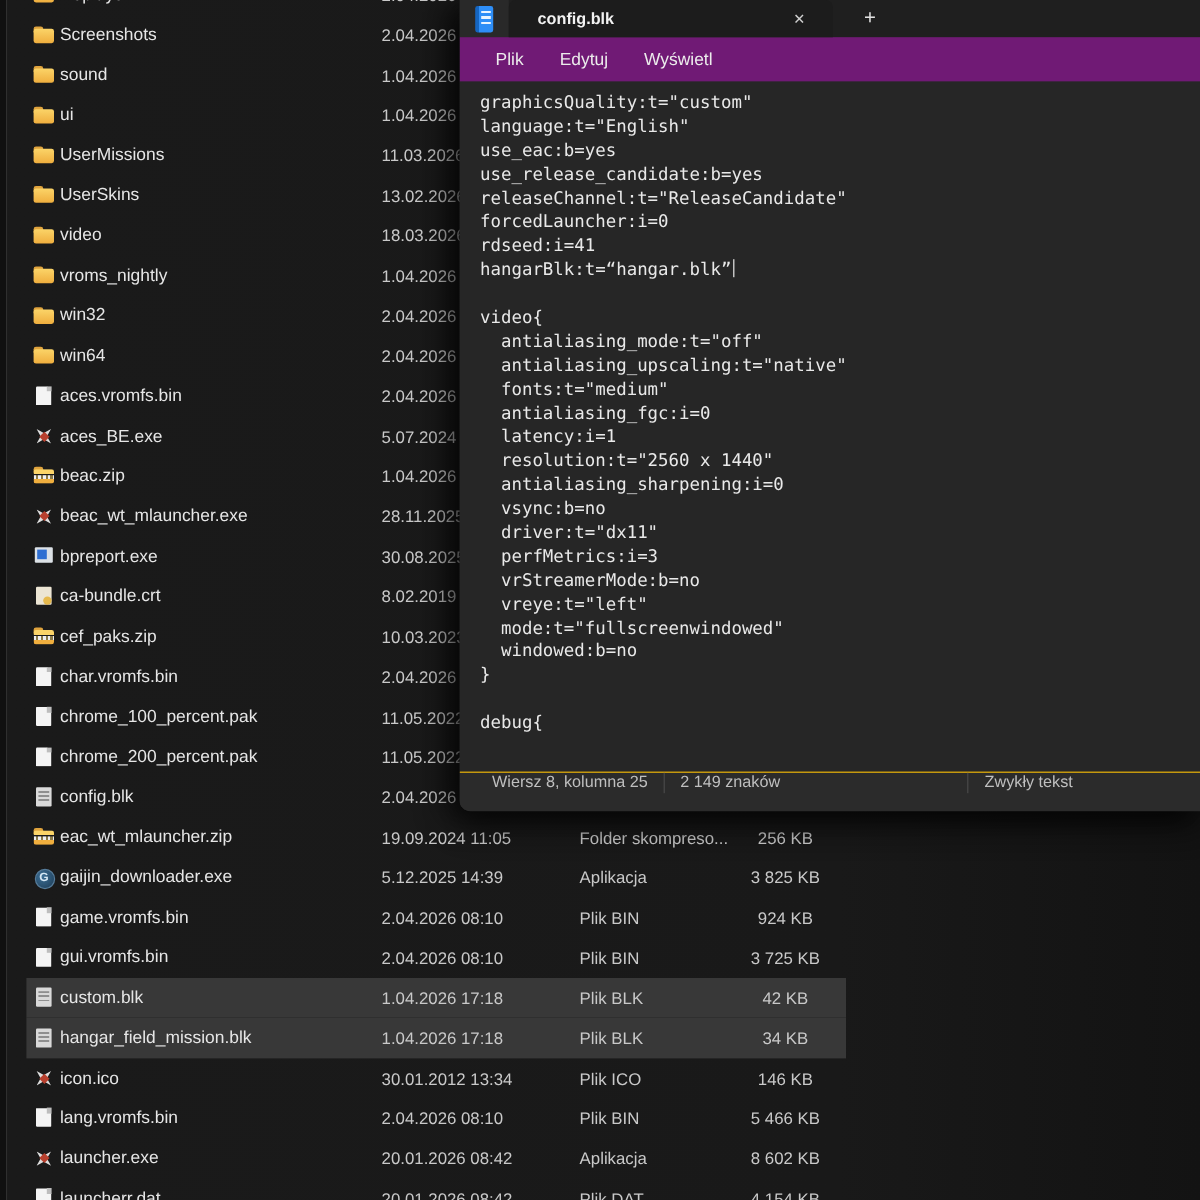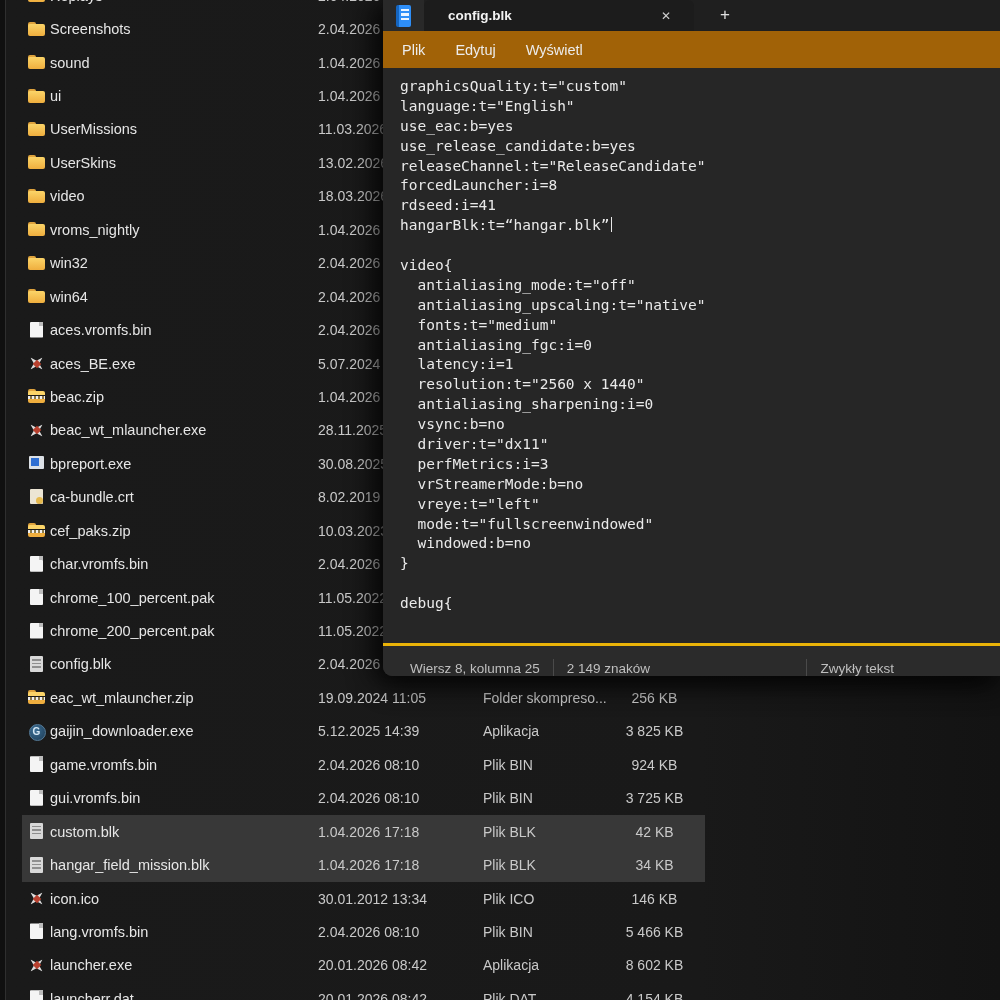--- a/index.html
+++ b/index.html
@@ -57,33 +57,33 @@
     background:#262626; border-bottom-left-radius:9px;
     box-shadow:-10px 4px 26px rgba(0,0,0,.6), 0 10px 26px rgba(0,0,0,.6);
     overflow:hidden; display:flex; flex-direction:column;
   }
   .np-titlebar { height:31px; background:#1f1f1f; display:flex; align-items:stretch; flex:0 0 auto; }
   .np-appicon-box { width:41px; background:#292929; display:flex; align-items:center; justify-content:center; }
   .np-tab { width:270px; display:flex; align-items:center; background:#1c1c1c; border-radius:6px 6px 0 0; position:relative; }
   .np-tab-title { color:#f2f2f2; font-size:13.5px; font-weight:bold; margin-left:24px; }
   .np-tab-close { margin-left:auto; margin-right:18px; color:#cfcfcf; font-size:12px; width:20px; height:20px; line-height:20px; text-align:center; border-radius:4px; }
   .np-newtab { width:34px; margin-left:14px; color:#e0e0e0; font-size:17px; text-align:center; line-height:30px; }
-  .np-menubar { height:37px; background:#a16207; display:flex; align-items:center; padding-left:8px; gap:8px; flex:0 0 auto; }
+  .np-menubar { height:37px; background:#701a75; display:flex; align-items:center; padding-left:19px; gap:8px; flex:0 0 auto; }
   .np-menu-item { color:#ececec; font-size:14.5px; padding:5px 11px; border-radius:5px; }
   .np-editor {
     flex:1 1 auto; overflow:hidden; background:#262626;
     padding:9px 0 0 17px;
     font-family:"DejaVu Sans Mono", monospace; font-size:14.5px; line-height:19.9px;
     color:#e9e9e9;
   }
   .np-editor .line { white-space:pre; height:19.9px; }
   .caret { display:inline-block; width:1.5px; height:15px; background:#e8e8e8; vertical-align:-2px; margin-left:1px; }
   .np-statusbar {
-    flex:0 0 33px; background:#2b2b2b; border-top:3px solid #eab308;
-    display:flex; align-items:flex-end; color:#bfbfbf; font-size:13.5px;
+    flex:0 0 33px; background:#2b2b2b; border-top:1px solid #eab308;
+    display:flex; align-items:flex-start; color:#bfbfbf; font-size:13.5px;
   }
   .np-status-seg { padding:0 13px; white-space:nowrap; }
   .np-status-seg:first-child { padding-left:27px; }
   .np-status-div { width:1px; height:17px; background:#4a4a4a; }
   .np-status-spacer { flex:1; }
   .np-status-right-pad { width:93px; }
 
   
   .np-logo { width:19px; height:22px; position:relative; }
   .np-logo::before { content:""; position:absolute; left:2px; top:0; width:15px; height:22px; border-radius:2px;
@@ -376,21 +376,21 @@
       <div class="line">graphicsQuality:t="custom"</div>
 
       <div class="line">language:t="English"</div>
 
       <div class="line">use_eac:b=yes</div>
 
       <div class="line">use_release_candidate:b=yes</div>
 
       <div class="line">releaseChannel:t="ReleaseCandidate"</div>
 
-      <div class="line">forcedLauncher:i=8</div>
+      <div class="line">forcedLauncher:i=0</div>
 
       <div class="line">rdseed:i=41</div>
 
       <div class="line">hangarBlk:t=“hangar.blk”<span class="caret"></span></div>
 
       <div class="line"></div>
 
       <div class="line">video{</div>
 
       <div class="line">  antialiasing_mode:t="off"</div>

